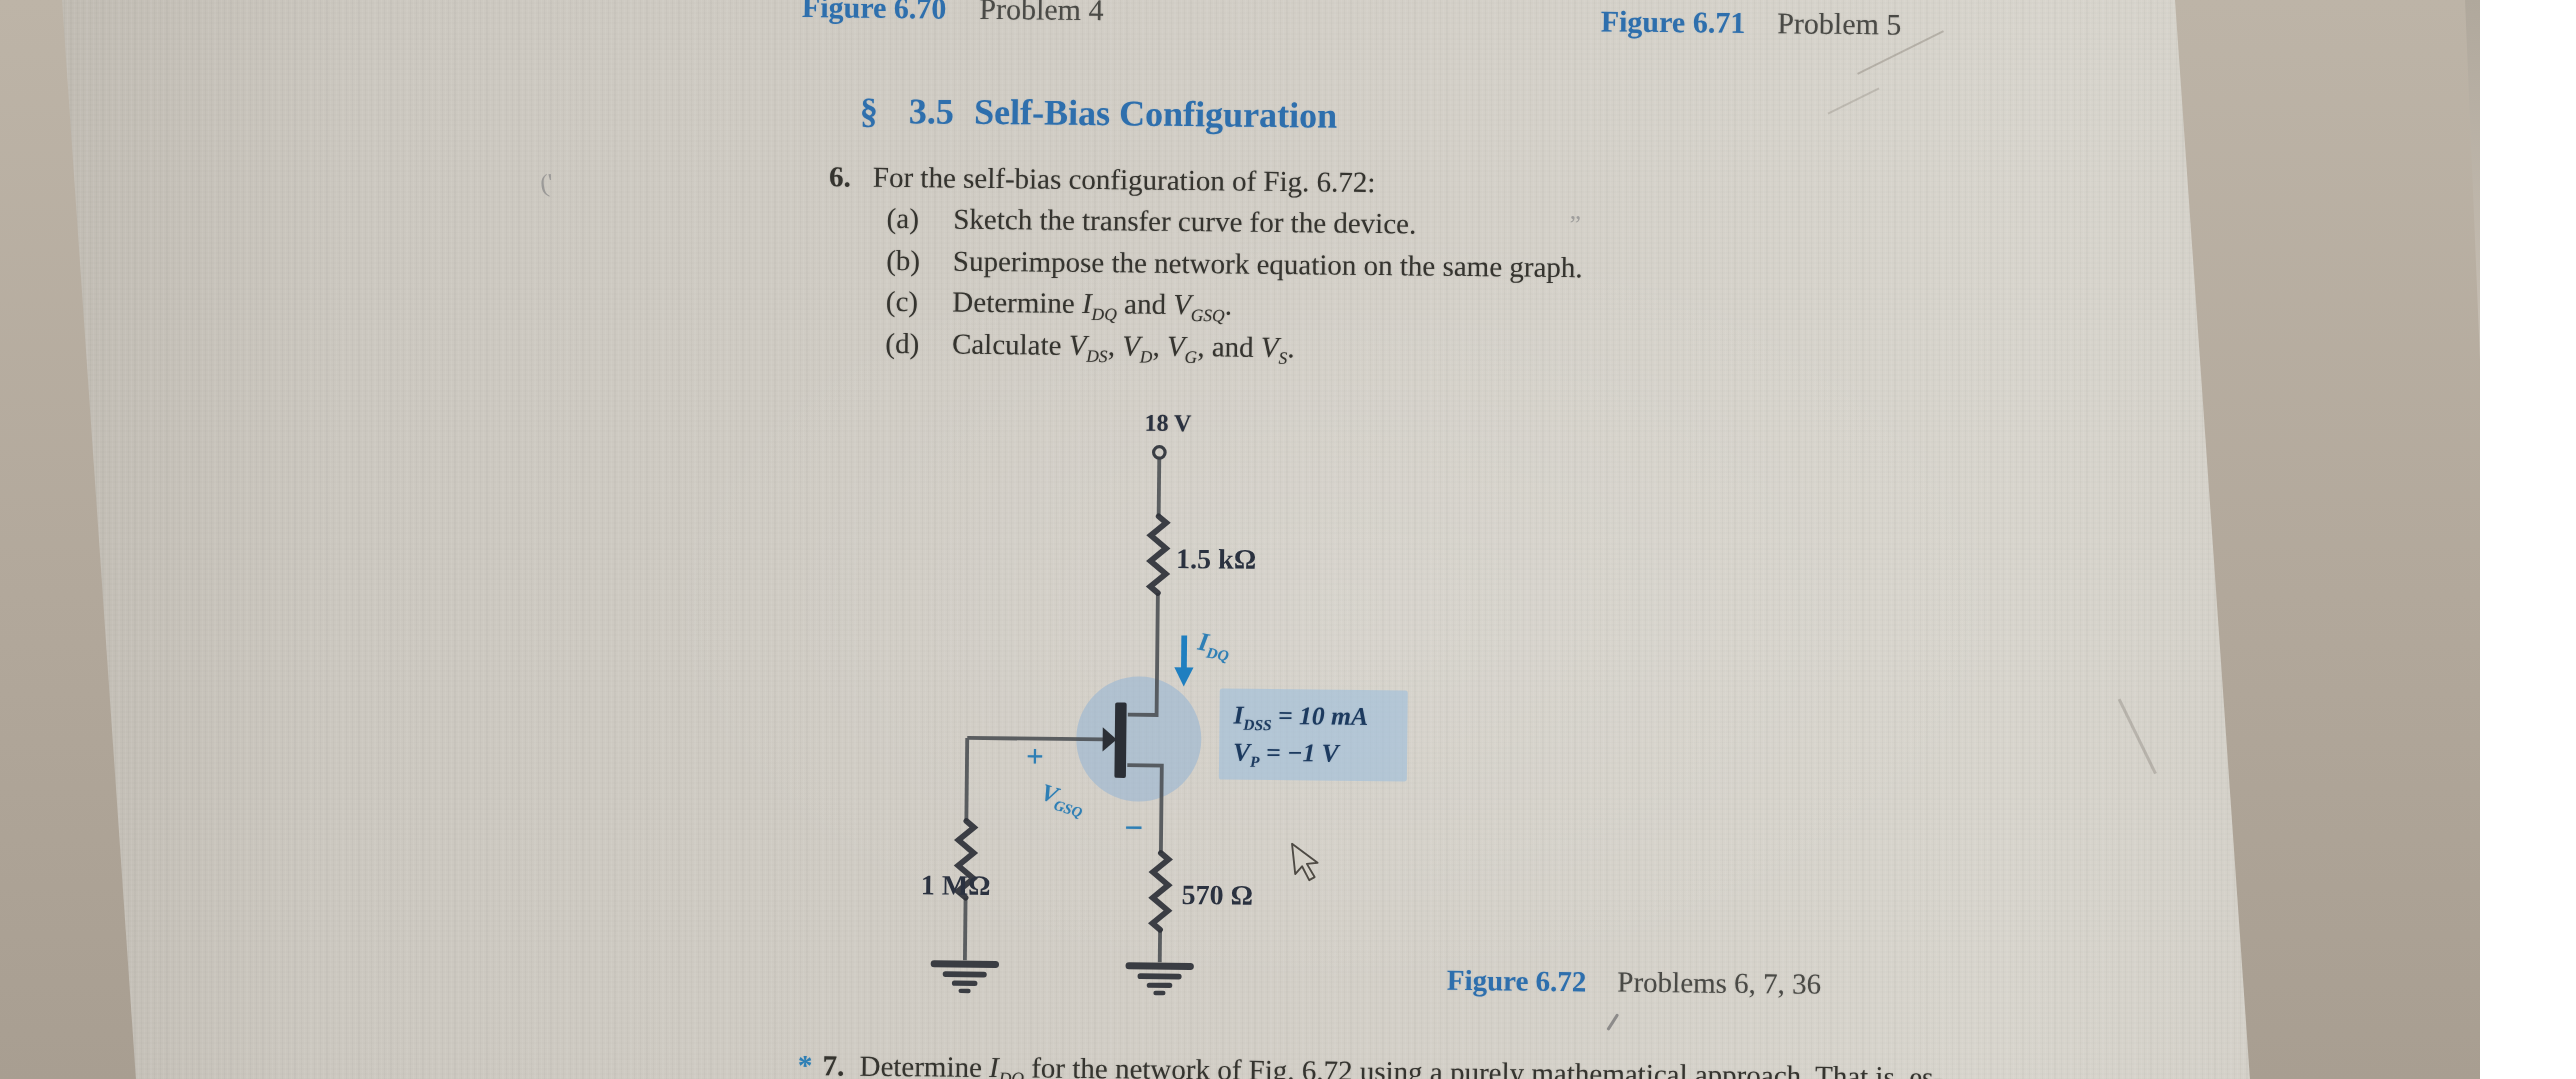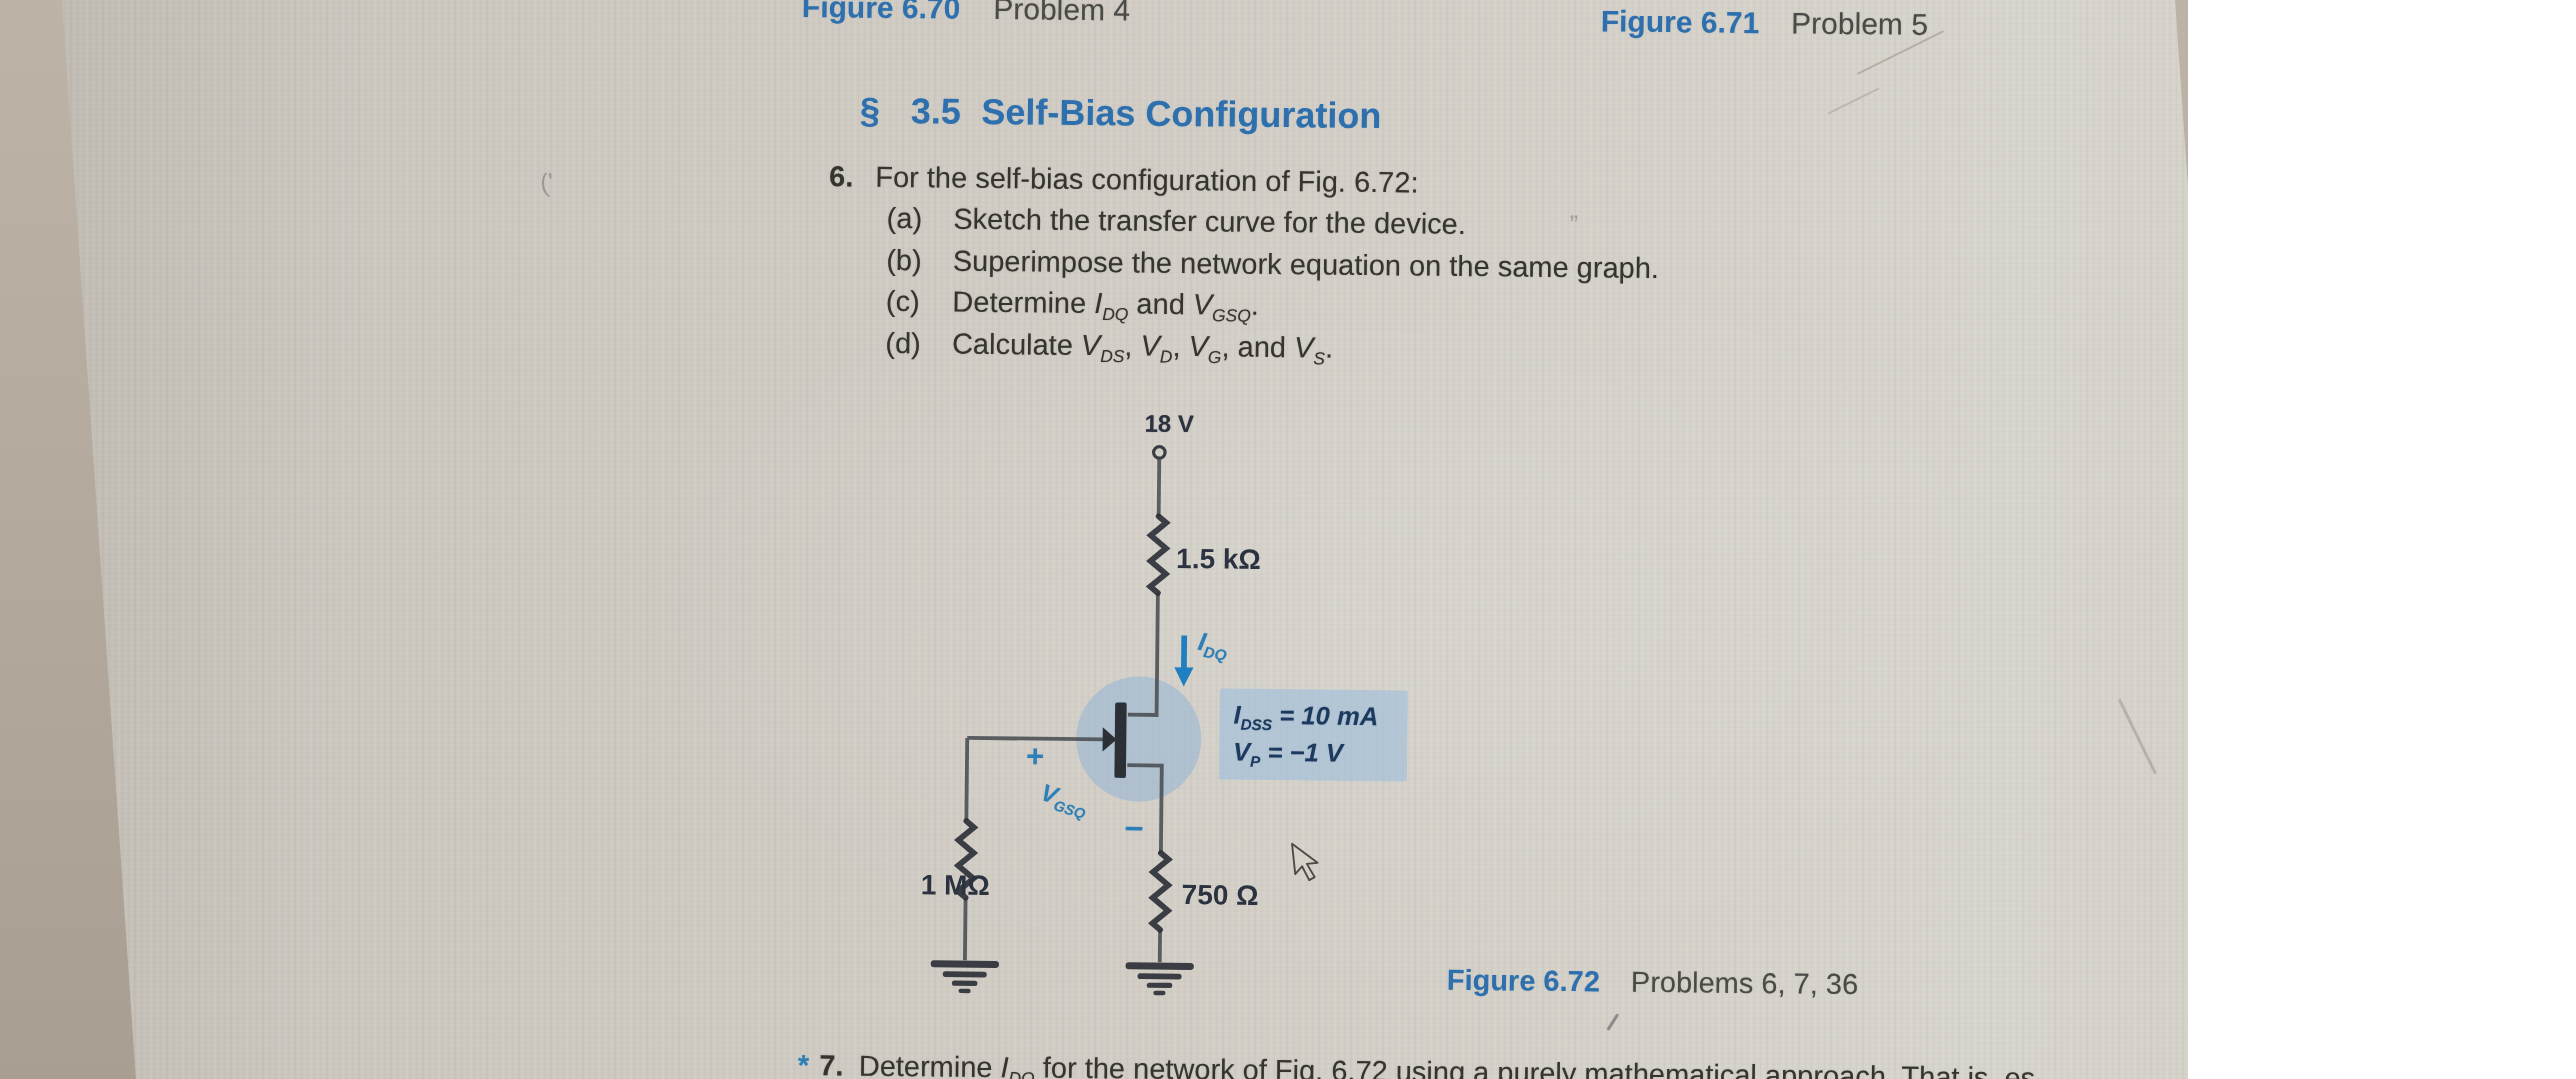--- a/index.html
+++ b/index.html
@@ -1,18 +1,18 @@
 <!DOCTYPE html>
 <html style="font-size:10.2px"><head>
 <meta charset="utf-8">
 <style>
   html,body{margin:0;padding:0;}
-  .screen{position:relative;width:2188px;height:1080px;overflow:hidden;
+  .screen{position:relative;width:2480px;height:1080px;overflow:hidden;
           background:linear-gradient(180deg,#bdb4a7 0%,#b2a89b 55%,#a89e91 100%);
-          font-family:Liberation Sans, sans-serif;}
+          font-family:Liberation Serif, serif;}
   .abs{position:absolute;}
   
   .right-strip{left:0;top:0;width:2576px;height:1080px;
                clip-path:polygon(2465px 0,2576px 0,2576px 1080px,2510px 1080px);
                background:linear-gradient(180deg,#b0a89c 0%,#c9c1b6 35%,#cac2b7 70%,#c3bbb0 100%);}
   
   .page{left:0;top:0;width:2576px;height:1080px;
         clip-path:polygon(62px 0,2175px 0,2250px 1080px,136px 1080px);
         background:
           radial-gradient(1022px 575px at 1342px 607px, rgba(255,255,255,.10), rgba(255,255,255,0) 70%),
@@ -132,21 +132,21 @@
 
     <div class="abs device-box" style="left:1227px;top:684px;width:161px;">
       <div class="ln navy rich"><i>I</i><sub>DSS</sub> = 10 mA</div>
       <div class="ln navy rich"><i>V</i><sub>P</sub> = −1 V</div>
     </div>
 
     <div class="abs circblue" style="left:1034px;top:736px;font-size:31px;font-weight:700;">+</div>
     <div class="abs circblue rich" style="left:1049px;top:782px;font-size:24px;font-style:italic;font-weight:700;transform:rotate(17deg);"><i>V</i><sub>GSQ</sub></div>
     <div class="abs circblue" style="left:1133px;top:806px;font-size:33px;font-weight:700;">−</div>
     <div class="abs circ-label" style="left:888px;top:868px;color:#2b3240;margin-left:42px;">1 MΩ</div>
-    <div class="abs circ-label" style="left:1191px;top:875px;color:#2b3240;">750 Ω</div>
+    <div class="abs circ-label" style="left:1191px;top:875px;color:#2b3240;">570 Ω</div>
 
     <div class="abs row" style="left:1457px;top:957px;gap:31px;font-size:29px;">
       <span class="blue capfig">Figure 6.72</span>
       <span class="soft">Problems 6, 7, 36</span>
     </div>
 
     <div class="abs row" style="left:809px;top:1049px;font-size:29px;gap:0;">
       <span class="circblue" style="font-weight:700;">*</span>
       <span class="ink" style="margin-left:10.2px;font-weight:700;">7.</span>
       <span class="ink rich" style="margin-left:15.3px;">Determine <i>I</i><sub>DQ</sub> for the network of Fig. 6.72 using a purely mathematical approach. That is, es-</span>

